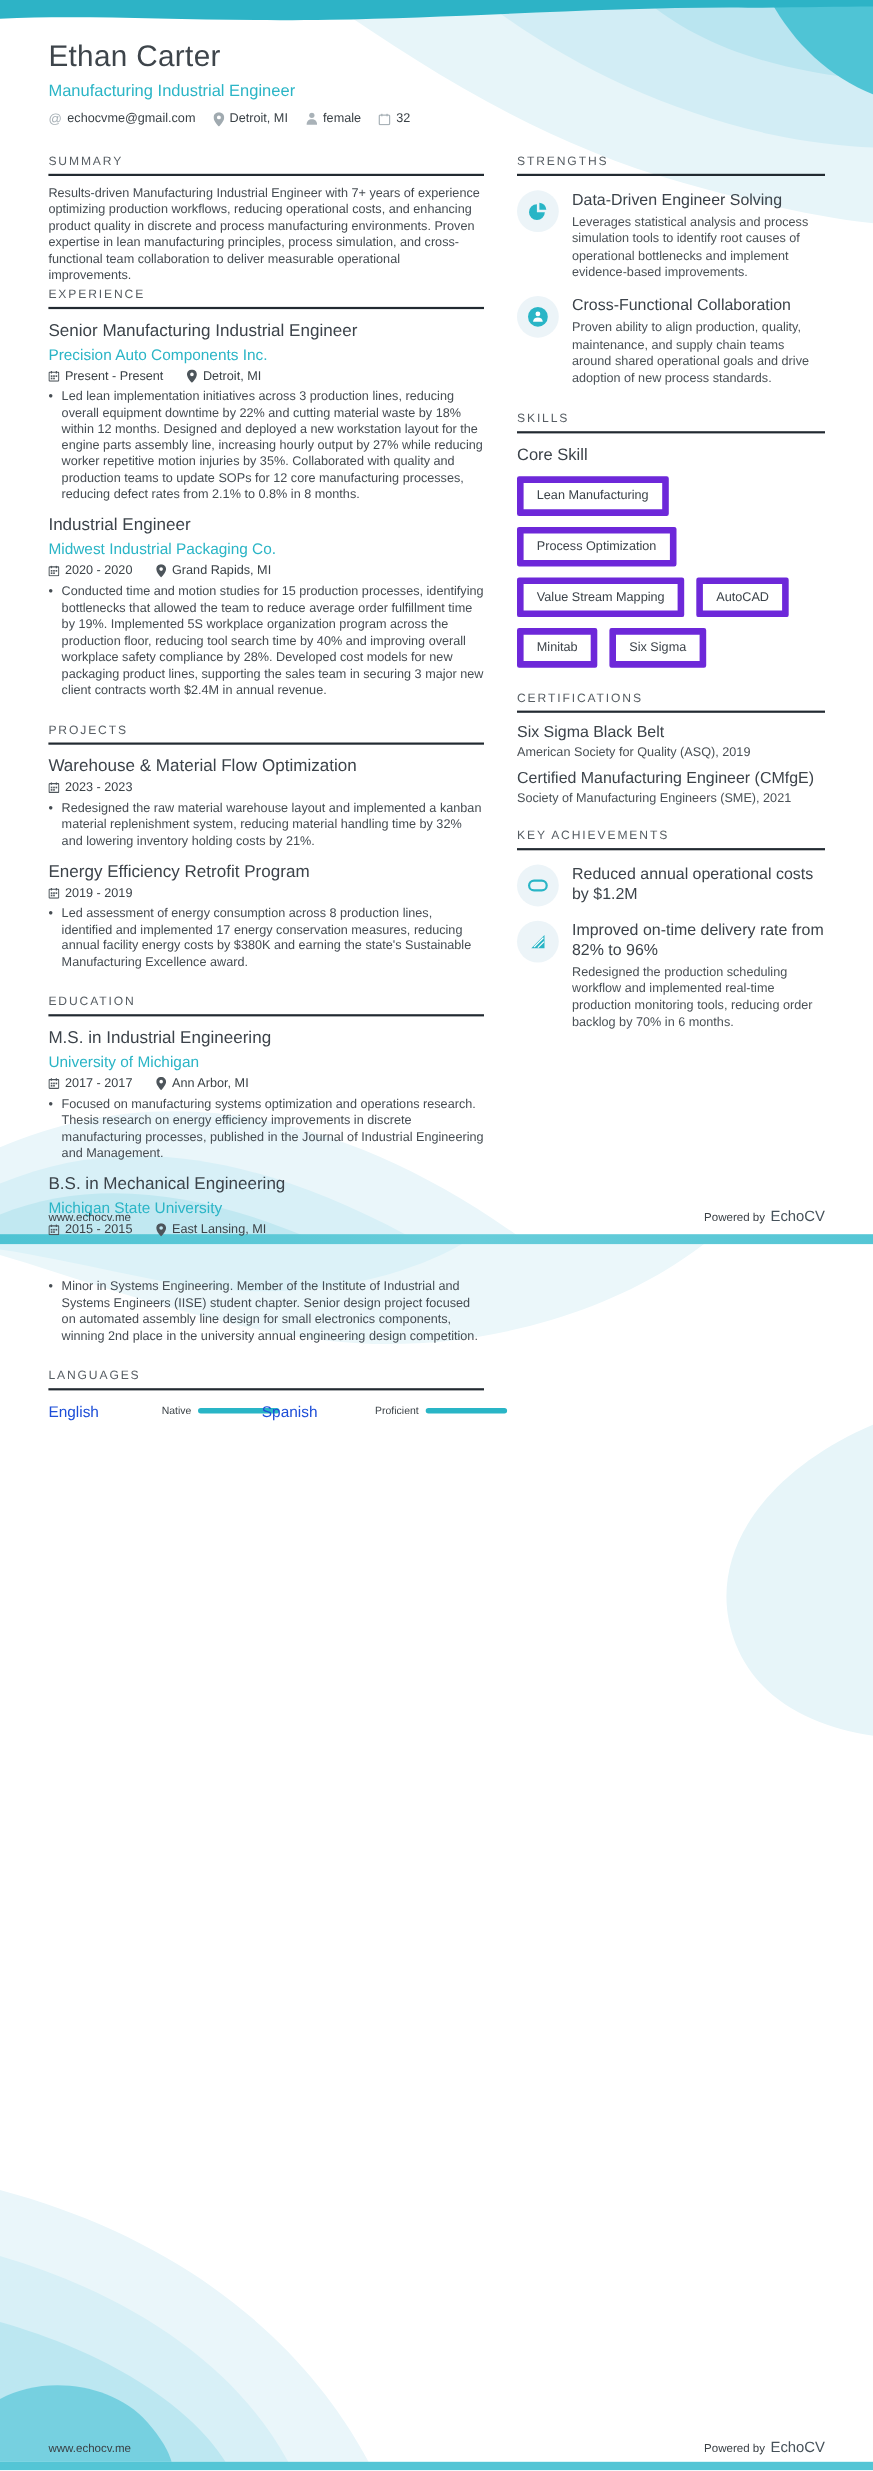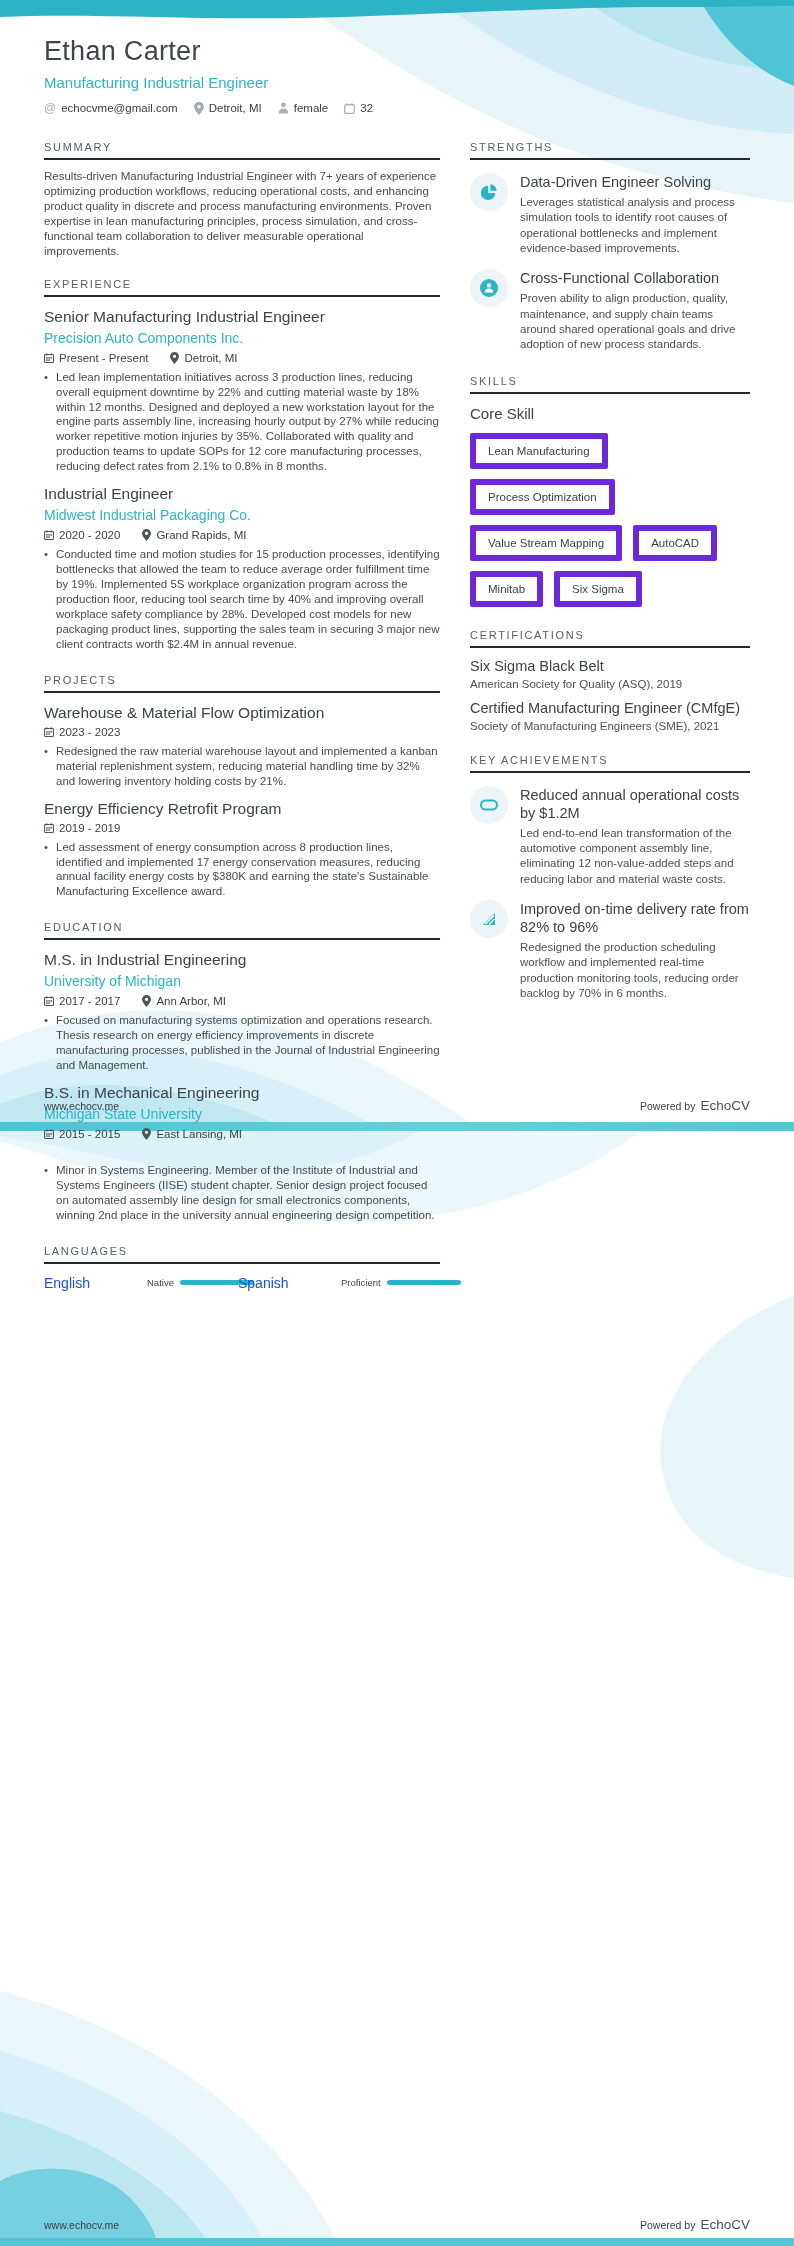--- a/index.html
+++ b/index.html
@@ -167,21 +167,21 @@
 
       <div class="cols">
 
         <div class="col-l">
 
           <div class="sec" style="margin-top:26px;">
             <div class="sec-h">SUMMARY</div>
             <div class="body-t summary-t">Results-driven Manufacturing Industrial Engineer with 7+ years of experience optimizing production workflows, reducing operational costs, and enhancing product quality in discrete and process manufacturing environments. Proven expertise in lean manufacturing principles, process simulation, and cross-functional team collaboration to deliver measurable operational improvements.</div>
           </div>
 
-          <div class="sec" style="margin-top:19px;">
+          <div class="sec" style="margin-top:3px;">
             <div class="sec-h">EXPERIENCE</div>
 
             <div class="job">
               <div class="job-title">Senior Manufacturing Industrial Engineer</div>
               <div class="company">Precision Auto Components Inc.</div>
               <div class="meta">
                 <span class="it">
                   <span class="micon">
                       <svg width="10" height="10" viewBox="0 0 12 12">
                         <rect x="0.7" y="1.7" width="10.6" height="9.6" rx="0.8" fill="none" stroke="#4d555b" stroke-width="1.3"></rect>
@@ -432,21 +432,20 @@
             <div class="sec-h">KEY ACHIEVEMENTS</div>
 
             <div class="rc-item">
               <div class="ic-circle">
                 <svg width="20" height="16" viewBox="0 0 20 16">
                     <rect x="2" y="3.5" width="16" height="9" rx="4.5" fill="none" stroke="#29b5c6" stroke-width="2"></rect>
                   </svg>
               </div>
               <div>
                 <div class="rc-title">Reduced annual operational costs by $1.2M</div>
-                <div class="rc-desc">Led end-to-end lean transformation of the automotive component assembly line, eliminating 12 non-value-added steps and reducing labor and material waste costs.</div>
               </div>
             </div>
 
             <div class="rc-item">
               <div class="ic-circle">
                 <svg width="16" height="16" viewBox="0 0 16 16">
                     <path fill="#29b5c6" d="M2,14 L14,2 L14,14 Z"></path>
                     <line x1="4.5" y1="13" x2="13" y2="4.5" stroke="#ffffff" stroke-width="1.1"></line>
                     <line x1="8" y1="13.5" x2="13.5" y2="8" stroke="#ffffff" stroke-width="1.1"></line>
                   </svg>

